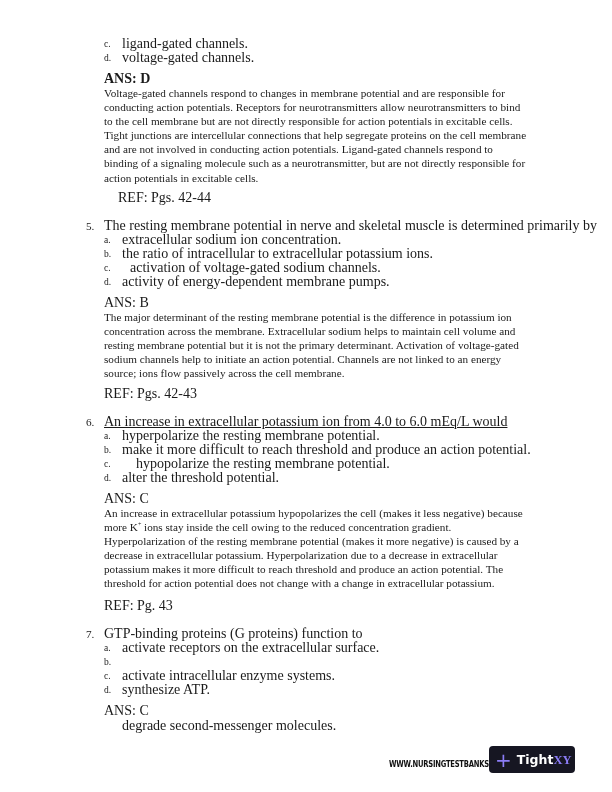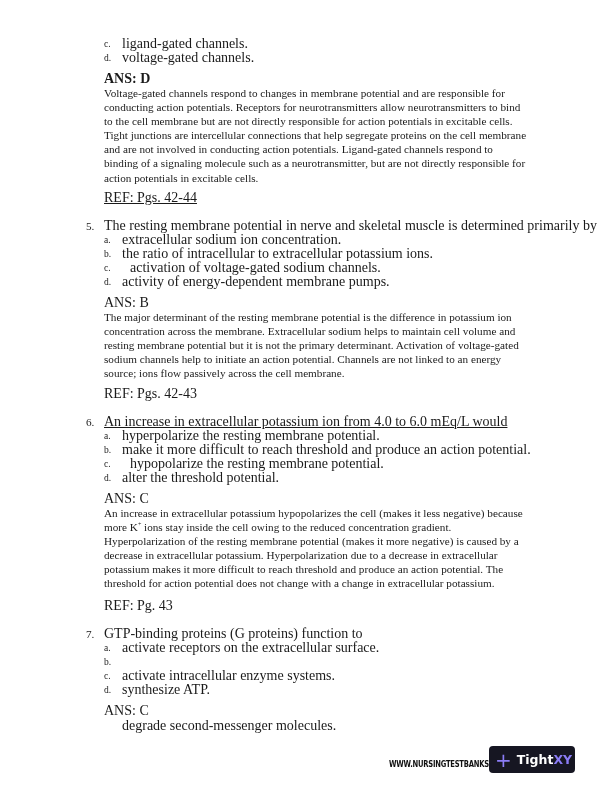--- a/index.html
+++ b/index.html
@@ -18,21 +18,21 @@
     position: absolute; left: 389px; top: 759px;
     font-family: "DejaVu Sans", sans-serif; font-weight: bold; font-size: 8.3px;
     letter-spacing: -0.3px; color: #111; transform: scaleX(0.82); transform-origin: left center;
   }
   .badge {
     position: absolute; left: 489px; top: 746px; width: 86px; height: 27px;
     background: #161622; border-radius: 4px; display: flex; align-items: center;
   }
   .badge .plus { color: #8b7cf6; font-family: "DejaVu Sans", sans-serif; font-size: 20px; margin-left: 6px; line-height: 20px; }
   .badge .brand { font-family: "DejaVu Sans", sans-serif; font-weight: bold; font-size: 12.5px; margin-left: 5px; color: #ffffff; }
-  .badge .brand .xy { color: #8b7cf6; }
+  .badge .brand .xy { color: #8b7cf6; font-family: Liberation Serif, serif; }
 </style>
 </head>
 <body>
 
 <div class="page">
 
   <div>
     <span class="opt-letter" style="left:104px;top:37px;">c.</span>
     <span class="line" style="left:122px;top:37px;">ligand-gated channels.</span>
     <span class="opt-letter" style="left:104px;top:51px;">d.</span>
@@ -41,21 +41,21 @@
     <span class="line" style="left:104px;top:72px;font-weight:bold;">ANS:  D</span>
     <div class="para" style="top:86px;">
       <span>Voltage-gated channels respond to changes in membrane potential and are responsible for</span>
       <span>conducting action potentials. Receptors for neurotransmitters allow neurotransmitters to bind</span>
       <span>to the cell membrane but are not directly responsible for action potentials in excitable cells.</span>
       <span>Tight junctions are intercellular connections that help segregate proteins on the cell membrane</span>
       <span>and are not involved in conducting action potentials. Ligand-gated channels respond to</span>
       <span>binding of a signaling molecule such as a neurotransmitter, but are not directly responsible for</span>
       <span>action potentials in excitable cells.</span>
     </div>
-    <span class="line" style="left:104px;top:191px;text-decoration:underline;">REF:   Pgs. 42-44</span>
+    <span class="line" style="left:118px;top:191px;">REF:   Pgs. 42-44</span>
   </div>
 
   <div>
     <span class="qnum" style="left:86px;top:219px;">5.</span>
     <span class="line" style="left:104px;top:219px;">The resting membrane potential in nerve and skeletal muscle is determined primarily by</span>
     <span class="opt-letter" style="left:104px;top:233px;">a.</span>
     <span class="line" style="left:122px;top:233px;">extracellular sodium ion concentration.</span>
     <span class="opt-letter" style="left:104px;top:247px;">b.</span>
     <span class="line" style="left:122px;top:247px;">the ratio of intracellular to extracellular potassium ions.</span>
     <span class="opt-letter" style="left:104px;top:261px;">c.</span>
@@ -75,21 +75,21 @@
   </div>
 
   <div>
     <span class="qnum" style="left:86px;top:415px;">6.</span>
     <span class="line" style="left:104px;top:415px;text-decoration:underline;">An increase in extracellular potassium ion from 4.0 to 6.0 mEq/L would</span>
     <span class="opt-letter" style="left:104px;top:429px;">a.</span>
     <span class="line" style="left:122px;top:429px;">hyperpolarize the resting membrane potential.</span>
     <span class="opt-letter" style="left:104px;top:443px;">b.</span>
     <span class="line" style="left:122px;top:443px;">make it more difficult to reach threshold and produce an action potential.</span>
     <span class="opt-letter" style="left:104px;top:457px;">c.</span>
-    <span class="line" style="left:130px;top:457px;">hypopolarize the resting membrane potential.</span>
+    <span class="line" style="left:136px;top:457px;">hypopolarize the resting membrane potential.</span>
     <span class="opt-letter" style="left:104px;top:471px;">d.</span>
     <span class="line" style="left:122px;top:471px;">alter the threshold potential.</span>
 
     <span class="line" style="left:104px;top:492px;">ANS:  C</span>
     <div class="para" style="top:506px;">
       <span>An increase in extracellular potassium hypopolarizes the cell (makes it less negative) because</span>
       <span><span style="display:inline">more K</span><sup>+</sup><span style="display:inline"> ions stay inside the cell owing to the reduced concentration gradient.</span></span>
       <span>Hyperpolarization of the resting membrane potential (makes it more negative) is caused by a</span>
       <span>decrease in extracellular potassium. Hyperpolarization due to a decrease in extracellular</span>
       <span>potassium makes it more difficult to reach threshold and produce an action potential. The</span>

